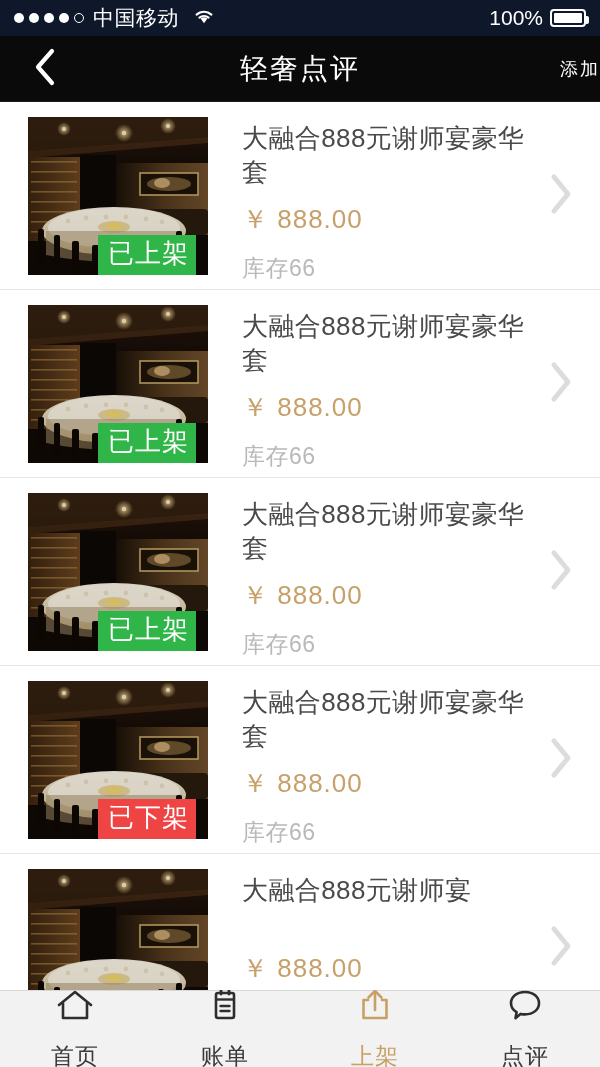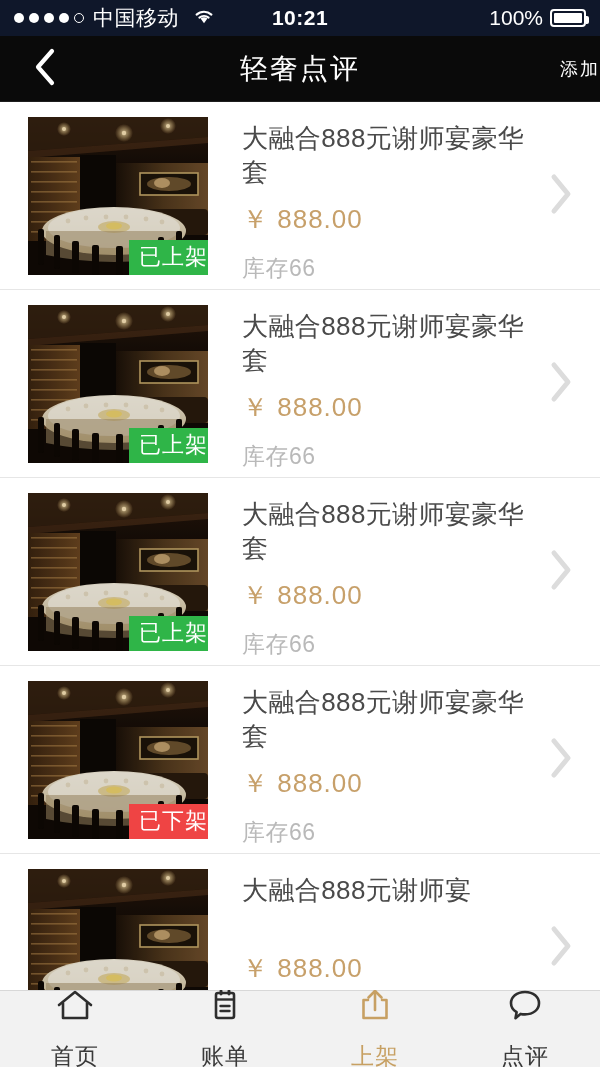--- a/index.html
+++ b/index.html
@@ -55,22 +55,22 @@
     display:flex; align-items:flex-start; padding:15px 0 0 0;
     border-bottom:1px solid #e6e6e6;
   }
   .row:last-child{ border-bottom:none; }
   .thumb-wrap{
     width:180px; height:158px; margin-left:28px; flex:0 0 180px;
     position:relative; overflow:hidden; background:#1a1008;
   }
   .thumb{ position:absolute; inset:0; overflow:hidden; }
   .badge{
-    position:absolute; right:0; bottom:0;
-    font-size:22px; color:#ffffff; padding:4px 0 6px 10px;
+    position:absolute; right:12px; bottom:0;
+    font-size:26px; color:#ffffff; padding:4px 7px 6px 10px;
     letter-spacing:1px; line-height:1.15;
   }
   .badge.on{ background:#2fb548; }
   .badge.off{ background:#ef4444; }
 
   .info{ flex:1 1 auto; padding-left:34px; padding-top:4px; min-width:0; }
   .title{
     font-size:26px; color:#4a4a4a; line-height:1.32; letter-spacing:.4px;
     max-width:300px;
   }
@@ -109,21 +109,20 @@
       </div>
       <span class="carrier">中国移动</span>
       <span class="wifi">
         <svg width="24" height="18" viewBox="0 0 24 18">
           <path d="M12 16.2 L8.6 11.6 a5.6 5.6 0 0 1 6.8 0 Z" fill="#fff"></path>
           <path d="M4.6 7.6 a11 11 0 0 1 14.8 0" stroke="#fff" stroke-width="2.1" fill="none" stroke-linecap="round"></path>
           <path d="M7.4 10.6 a7.2 7.2 0 0 1 9.2 0" stroke="#fff" stroke-width="2.1" fill="none" stroke-linecap="round"></path>
         </svg>
       </span>
     </div>
-    <div class="sb-center">10:21</div>
     <div class="sb-right">
       <span>100%</span>
       <span class="batt">
           <i style="width:100%"></i>
         </span>
     </div>
   </div>
 
   <div class="navbar">
     <div class="nav-back">

